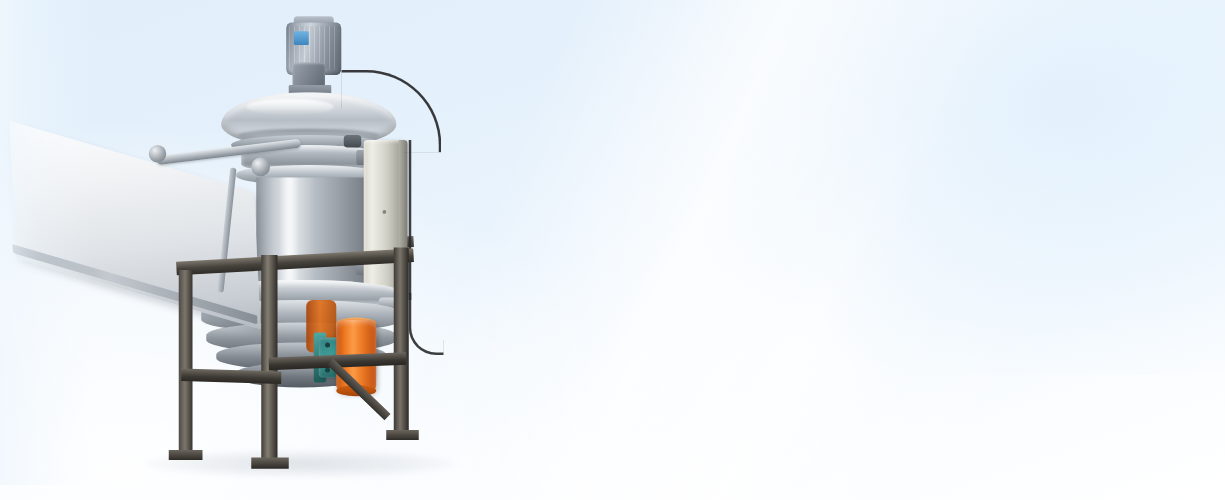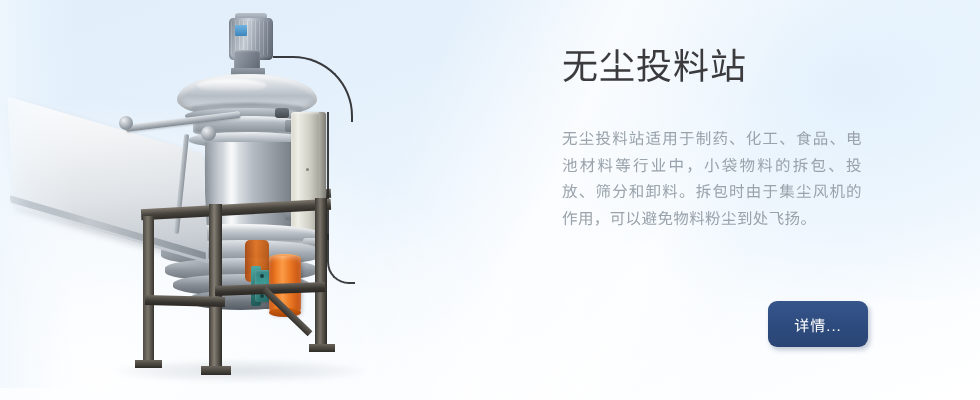--- a/index.html
+++ b/index.html
@@ -488,20 +488,15 @@
     <div class="frame-mid-rail"></div>
     <div class="frame-mid-rail-r"></div>
     <div class="frame-diag"></div>
     <div class="frame-v-left-foot"></div>
     <div class="frame-v-mid-foot"></div>
     <div class="frame-v-right-foot"></div>
 
     <div class="photo-fade"></div>
   </div>
 
-  <div id="text-panel">
-    <h1 id="page-title">无尘投料站</h1>
-    <p id="description">无尘投料站适用于制药、化工、食品、电池材料等行业中，小袋物料的拆包、投放、筛分和卸料。拆包时由于集尘风机的作用，可以避免物料粉尘到处飞扬。</p>
-  </div>
-
-  <button id="details-button" type="button">详情...</button>
+
 
 </div>
 
 </body></html>

